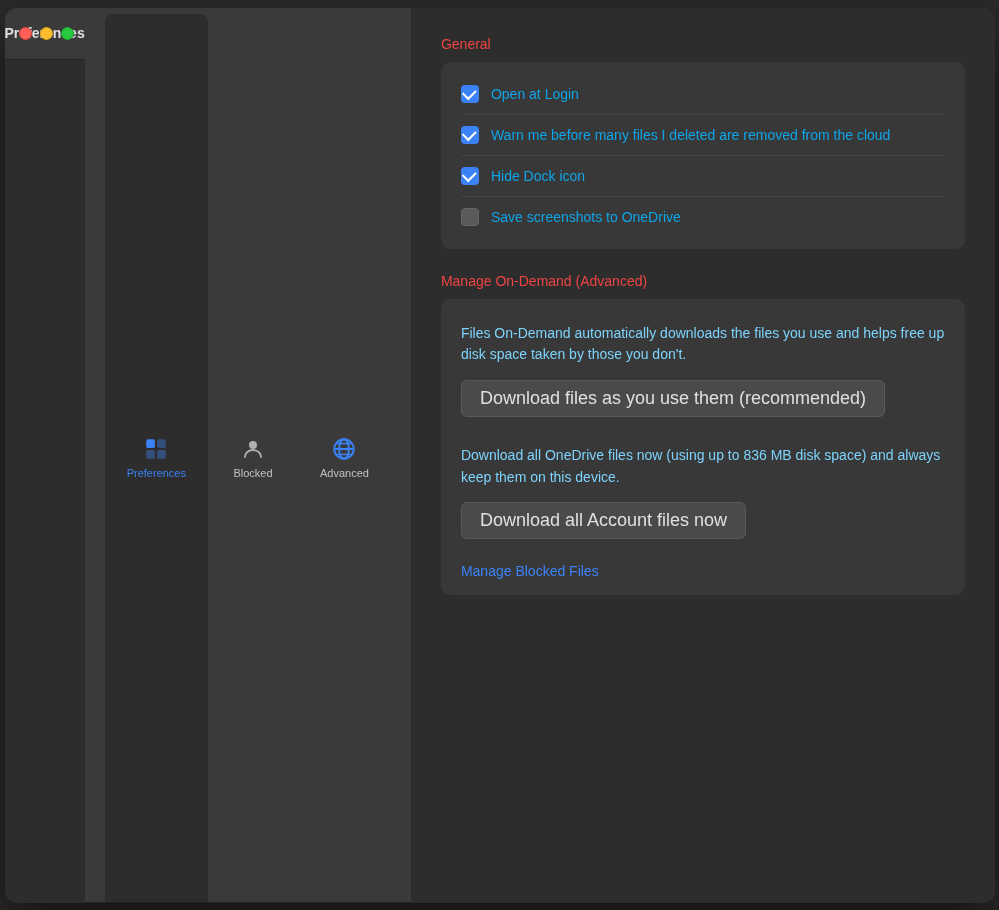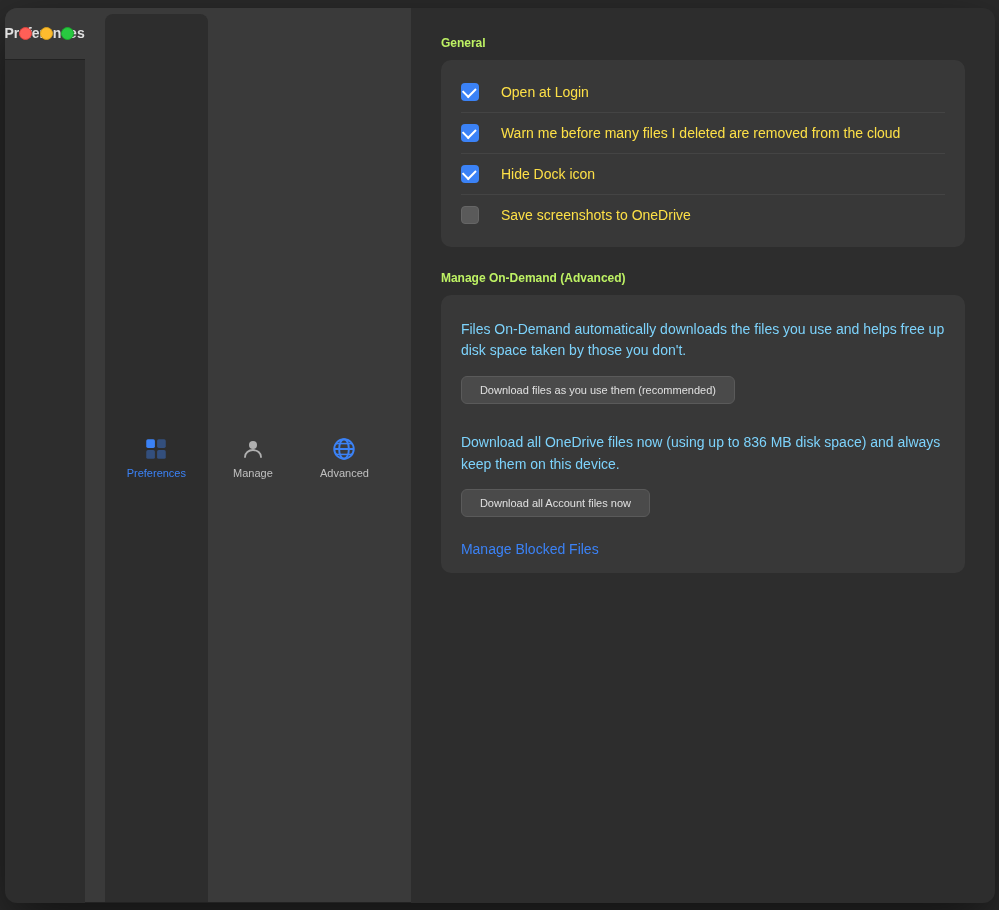--- a/index.html
+++ b/index.html
@@ -112,23 +112,23 @@
 
     
     .content {
       flex: 1;
       padding: 28px 30px 28px 30px;
       overflow-y: auto;
       color: #e0e0e0;
     }
 
     .section-title {
-      font-size: 12px;
-      font-weight: 700;
-      color: #bef264;
+      font-size: 14px;
+      font-weight: 400;
+      color: #ef4444;
       margin-bottom: 10px;
     }
 
     .card {
       background: #383838;
       border-radius: 10px;
       padding: 12px 20px;
       margin-bottom: 24px;
     }
 
@@ -170,39 +170,38 @@
       width: 10px;
       height: 7px;
       border-left: 2px solid white;
       border-bottom: 2px solid white;
       transform: rotate(-45deg) translateY(-1px);
       display: block;
     }
 
     .checkbox-label {
       font-size: 14px;
-      color: #fde047;
-      margin-left: 10px;
+      color: #0ea5e9;
     }
 
     .section-desc {
       font-size: 14px;
       color: #7dd3fc;
       line-height: 1.55;
       margin-bottom: 14px;
       padding: 12px 0 0 0;
     }
 
     .action-button {
       display: inline-block;
       background: #4a4a4a;
       border: 1px solid #5a5a5a;
       border-radius: 6px;
       padding: 7px 18px;
-      font-size: 11px;
+      font-size: 18px;
       color: #e0e0e0;
       cursor: pointer;
       margin-bottom: 16px;
     }
 
     .link-button {
       font-size: 14px;
       color: #3b82f6;
       cursor: pointer;
       text-decoration: none;
@@ -261,21 +260,21 @@
       <span class="tab-label">Preferences</span>
     </div>
 
     <div class="tab-item">
       <div class="tab-icon">
         <svg class="icon-account" viewBox="0 0 24 24" fill="none">
           <circle cx="12" cy="8" r="4" fill="#b0b0b0"></circle>
           <path d="M4 20c0-4 3.6-7 8-7s8 3 8 7" stroke="#b0b0b0" stroke-width="1.8" stroke-linecap="round" fill="none"></path>
         </svg>
       </div>
-      <span class="tab-label">Manage</span>
+      <span class="tab-label">Blocked</span>
     </div>
 
     <div class="tab-item">
       <div class="tab-icon">
         <svg class="icon-network" viewBox="0 0 24 24" fill="none">
           <circle cx="12" cy="12" r="9" stroke="#3b82f6" stroke-width="1.8" fill="none"></circle>
           <ellipse cx="12" cy="12" rx="4.5" ry="9" stroke="#3b82f6" stroke-width="1.8" fill="none"></ellipse>
           <line x1="3" y1="12" x2="21" y2="12" stroke="#3b82f6" stroke-width="1.8"></line>
           <line x1="4.5" y1="7" x2="19.5" y2="7" stroke="#3b82f6" stroke-width="1.4"></line>
           <line x1="4.5" y1="17" x2="19.5" y2="17" stroke="#3b82f6" stroke-width="1.4"></line>

